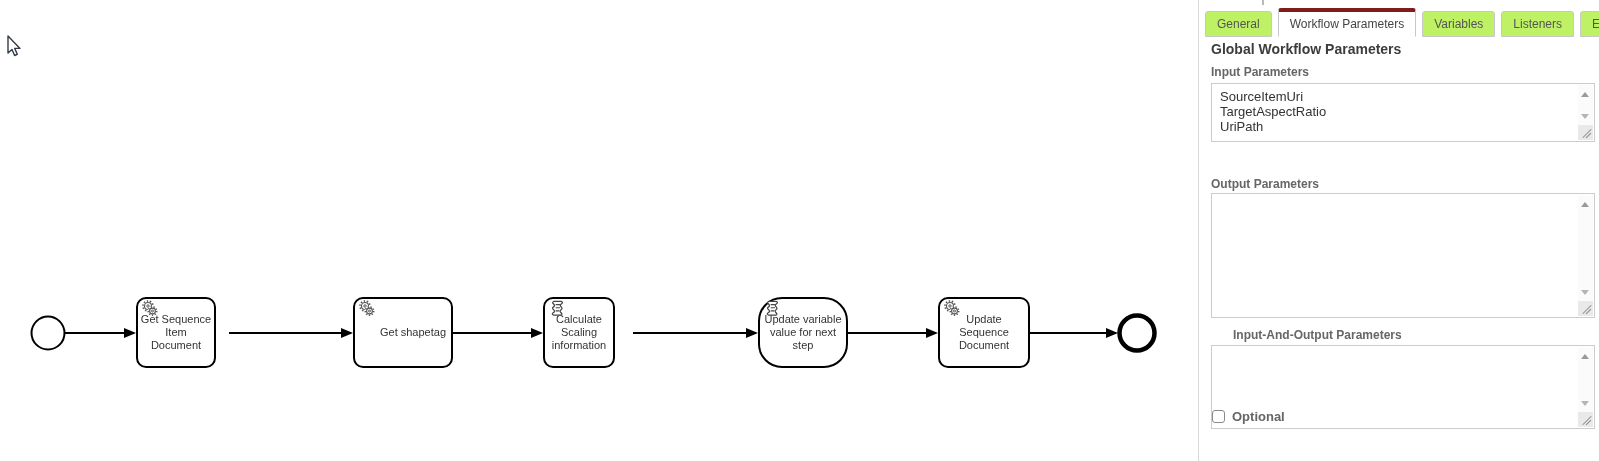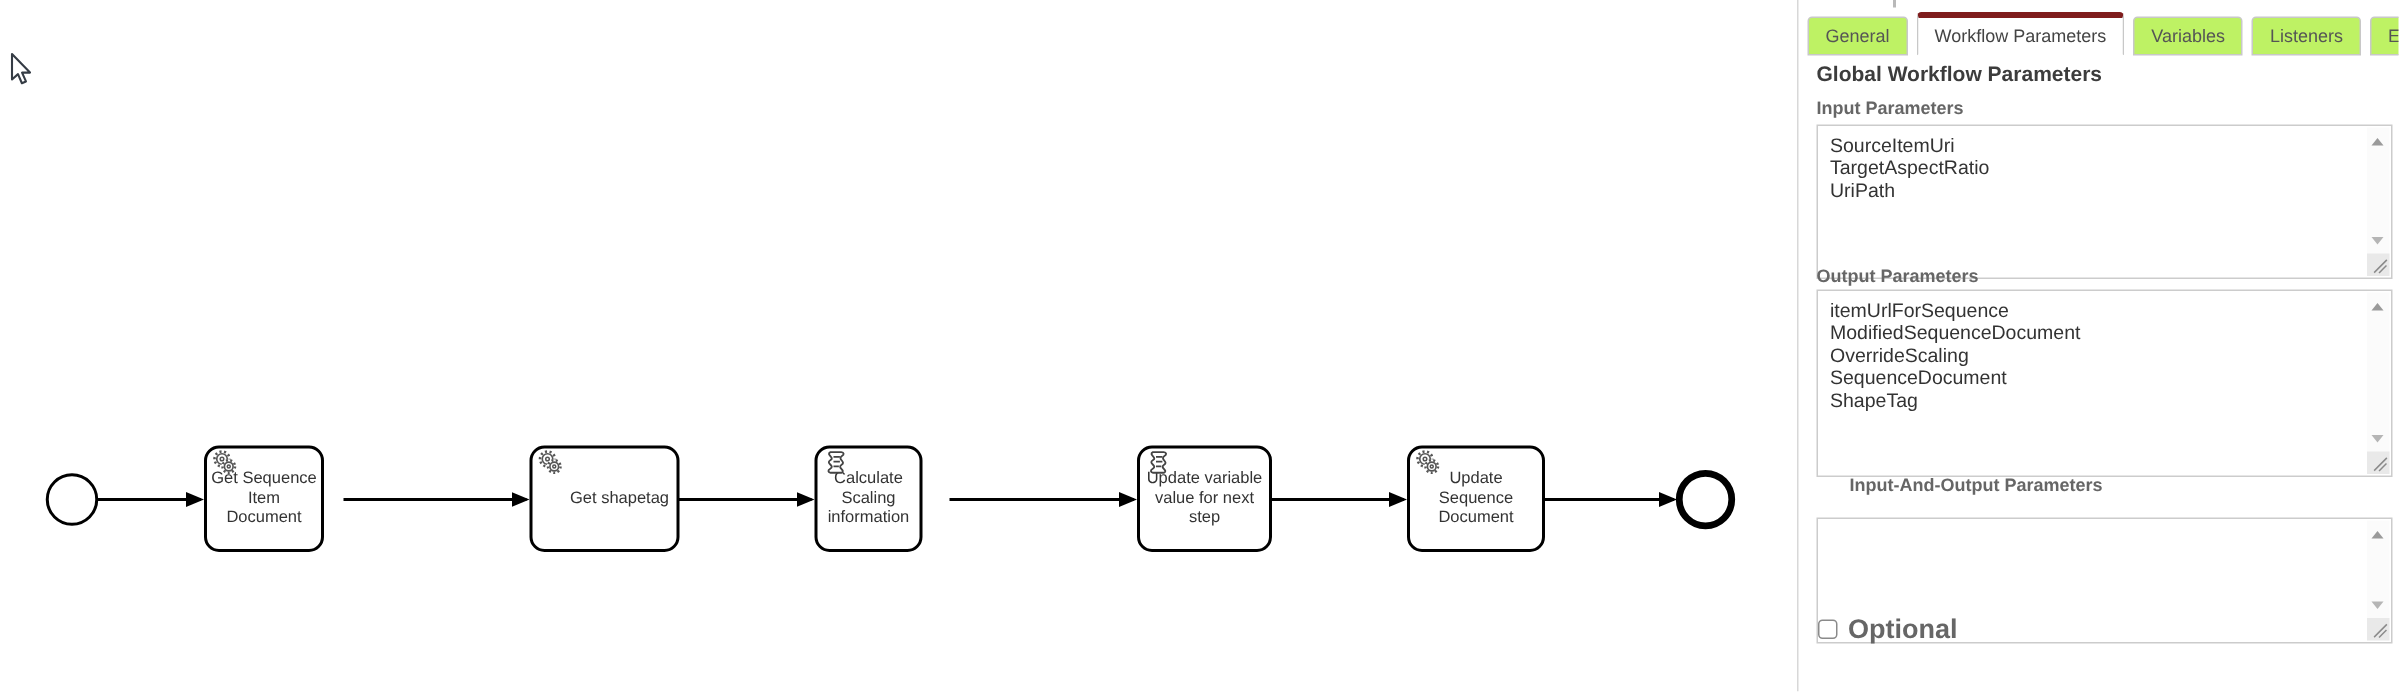--- a/index.html
+++ b/index.html
@@ -13,21 +13,21 @@
 
   .task { position:absolute; top:297px; height:71px; background:#fff;
           border:2px solid #000; border-radius:10px;
           display:flex; align-items:center; justify-content:center; }
   .task .lbl { font-size:11px; line-height:13px; color:#333; text-align:center;
                white-space:pre-line; padding:0 2px; }
   .task .ticon { position:absolute; top:1px; left:3px; width:18px; height:18px; }
   .t1 { left:136px; width:80px; }
   .t2 { left:353px; width:100px;padding-left:20px; }
   .t3 { left:543px; width:72px; }
-  .t4 { left:758px; width:90px; }
+  .t4 { left:758px; width:90px;border-radius:24px; }
   .t5 { left:938px; width:92px; }
 
   .cursor { position:absolute; left:6px; top:35px; width:18px; height:24px; }
 
   
   .panel { position:absolute; left:1198px; top:0; width:401px; height:461px;
            background:#fff; border-left:1px solid #d8d8d8; }
   .top-artifact { position:absolute; left:63px; top:0; width:2px; height:5px; background:#b9b9b9; }
 
   .tabs { position:absolute; left:6px; top:8px; display:flex; align-items:flex-end; }
@@ -35,43 +35,43 @@
          color:#555; font-size:12px; padding:5px 11px 5px; margin-right:6px;
          height:26px; white-space:nowrap; cursor:default; }
   .tab.active { background:#fff; border-top:4px solid #7f1d1d; border-bottom-color:#fff;
                 height:29px; padding-top:5px; color:#444; }
 
   .panel-body { position:absolute; left:12px; top:36px; width:384px; }
   .heading { font-size:14px; font-weight:bold; color:#3c3c3c; margin-top:5px; }
 
   .sec-label { font-size:12px; font-weight:bold; color:#666; }
   .lab-input  { position:absolute; top:29px; }
-  .box-input  { position:absolute; top:47px; height:103px;padding-left:25px; }
+  .box-input  { position:absolute; top:47px; height:59px;padding-left:25px; }
   .lab-output { position:absolute; top:141px; }
   .box-output { position:absolute; top:157px; height:125px; }
-  .lab-io     { position:absolute; top:280px;padding-left:22px; }
+  .lab-io     { position:absolute; top:292px;padding-left:22px; }
   .box-io     { position:absolute; top:309px; height:84px; }
 
   .fakebox { left:0; width:384px; background:#fff; border:1px solid #ccc; }
   .fakebox .txt { position:absolute; left:0; top:3px; right:16px; bottom:3px;
                   padding:2px 8px; font-size:13px; line-height:15px; color:#333;
                   white-space:pre-line; overflow:hidden; }
   .vscroll { position:absolute; top:1px; right:1px; bottom:1px; width:15px; background:#fbfbfb; }
   .arr { width:0; height:0; border-left:4px solid transparent; border-right:4px solid transparent;
          position:absolute; left:3px; }
   .arr-up   { top:7px; border-bottom:5px solid #9a9a9a; }
   .arr-down { bottom:21px; border-top:5px solid #b5b5b5; }
   .corner { position:absolute; right:0; bottom:0; width:15px; height:15px; background:#e9e9e9; overflow:hidden; }
   .corner i { position:absolute; background:#8a8a8a; height:1px; transform:rotate(-45deg); display:block; }
   .corner i.g1 { width:12px; left:3px; top:8px; }
   .corner i.g2 { width:7px;  left:7px; top:10px; }
 
   .opt-row { position:absolute; top:373px; left:1px; display:flex; align-items:center; }
   .checkbox { width:13px; height:13px; border:1px solid #8a8a8a; border-radius:3px; background:#fff; }
-  .opt-label { font-size:18px; font-weight:bold; color:#666; margin-left:7px;text-align:center; }
+  .opt-label { font-size:13px; font-weight:bold; color:#666; margin-left:7px;text-align:center; }
 </style>
 </head>
 <body>
 
 <div class="stage">
 
   <div class="canvas">
 
     <svg class="flows-svg" viewBox="0 0 1198 461" xmlns="http://www.w3.org/2000/svg">
       <defs>
@@ -183,25 +183,20 @@
           <span class="arr arr-down"></span>
           <span class="corner">
               <i class="g1"></i>
               <i class="g2"></i>
             </span>
         </div>
       </div>
 
       <div class="sec-label lab-output">Output Parameters</div>
       <div class="fakebox box-output">
-        <div class="txt">itemUrlForSequence
-ModifiedSequenceDocument
-OverrideScaling
-SequenceDocument
-ShapeTag</div>
         <div class="vscroll">
           <span class="arr arr-up"></span>
           <span class="arr arr-down"></span>
           <span class="corner">
               <i class="g1"></i>
               <i class="g2"></i>
             </span>
         </div>
       </div>
 

